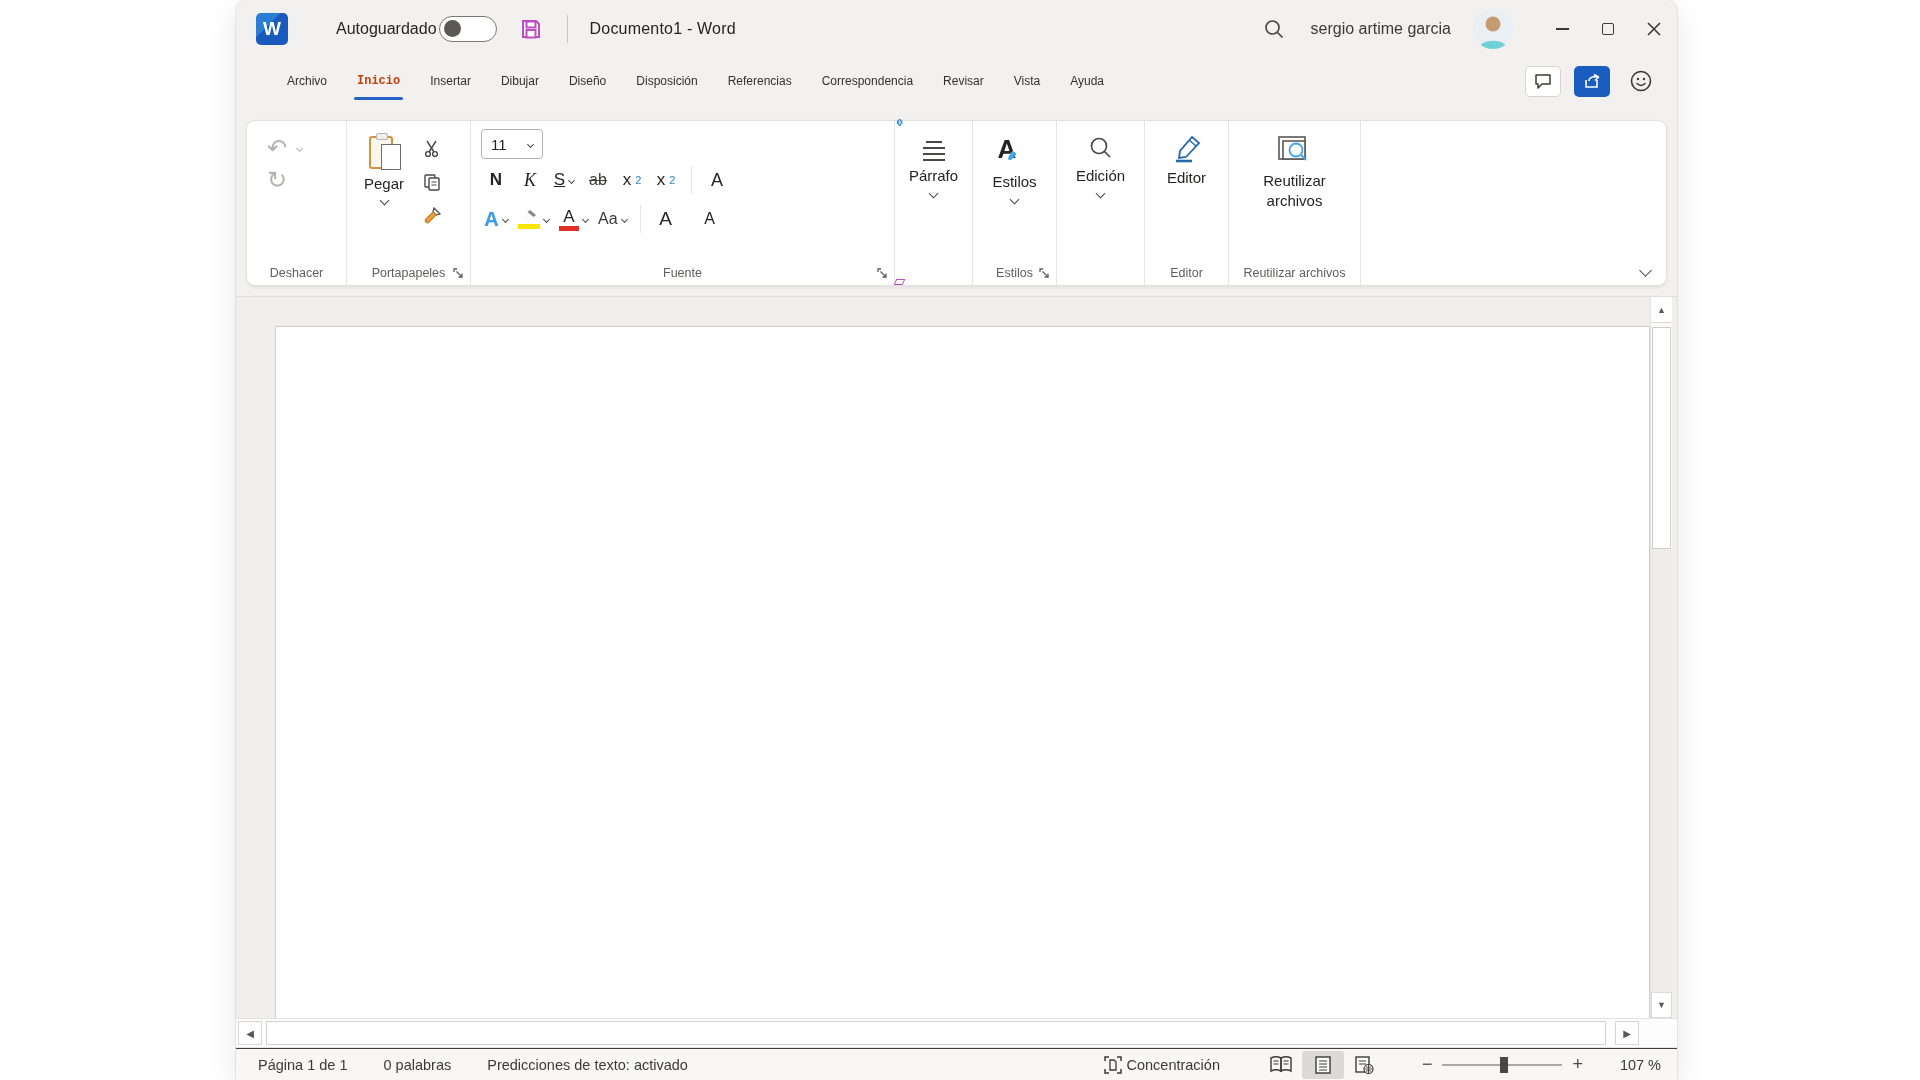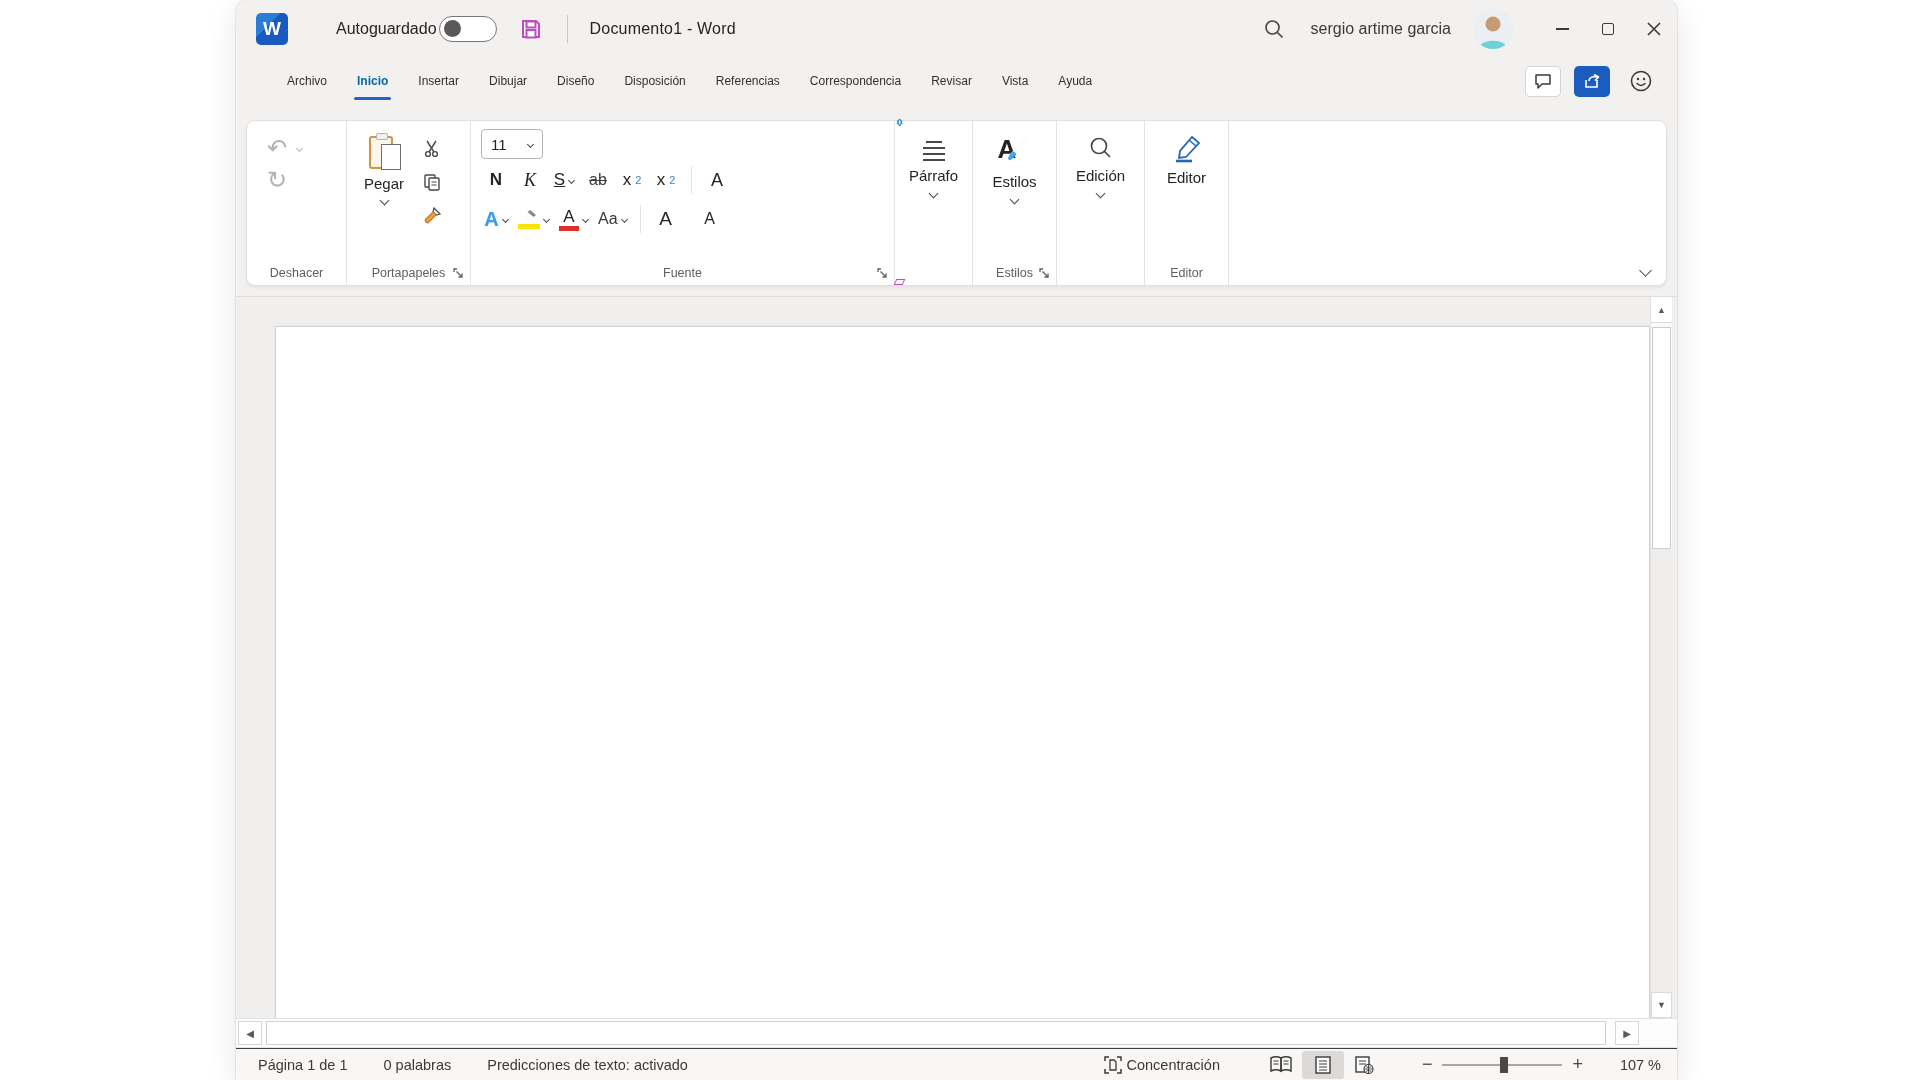--- a/index.html
+++ b/index.html
@@ -24,21 +24,21 @@
   .search-btn { margin-right:26px; display:flex; }
   .user-name { font-size:16px; color:#3b3a39; margin-right:22px; }
   .avatar { width:40px; height:40px; border-radius:50%; overflow:hidden; background:#e8eef4; margin-right:26px; }
   .wc { width:46px; height:58px; display:flex; align-items:center; justify-content:center; }
   .wc-min { width:13px; height:2px; background:#3b3a39; }
   .wc-max { width:12px; height:12px; border:1.6px solid #3b3a39; border-radius:2px; }
 
   
   .tabrow { height:46px; display:flex; align-items:center; padding:0 18px 0 36px; }
   .tab { position:relative; padding:0 15px; font-size:12px; color:#33312f; height:100%; display:flex; align-items:center; }
-  .tab.active { color:#0369a1; font-weight:700; }
+  .tab.active { color:#c2410c; font-weight:700;font-family:Liberation Mono, monospace; }
   .tab.active::after { content:""; position:absolute; left:12px; right:12px; bottom:4px; height:3.5px; border-radius:2px; background:#2464c7; }
   .tabrow-right { margin-left:auto; display:flex; align-items:center; gap:13px; }
   .sq-btn { width:36px; height:31px; border-radius:5px; display:flex; align-items:center; justify-content:center; }
   .sq-btn.white { background:#fff; border:1px solid #d6d4d2; }
   .sq-btn.blue { background:#1a5dbe; }
 
   
   .ribbonzone { height:192px; padding:16px 10px 0; }
   .ribbon-panel { position:relative; height:166px; background:#fff; border:1px solid #e2e0de; border-radius:9px;
                   display:flex; box-shadow:0 1.5px 3px rgba(0,0,0,.06); }
@@ -431,20 +431,32 @@
           <svg width="30" height="28" viewBox="0 0 30 28">
             <path d="M20 2 L27 8 L14 22 L7 23 L8 16 Z" fill="#fff" stroke="#2767b0" stroke-width="1.8"></path>
             <path d="M4 26 h16" stroke="#2767b0" stroke-width="2.6"></path>
             <path d="M17 5 L24 11" stroke="#2767b0" stroke-width="1.4"></path>
           </svg>
           <span class="bb-label">Editor</span>
         </div>
         <div class="rgroup-label">Editor</div>
       </div>
 
+      <div class="rgroup g-reuse">
+        <div class="bigbtn">
+          <svg width="36" height="32" viewBox="0 0 36 32">
+            <rect x="2" y="2" width="26" height="22" fill="none" stroke="#5b5957" stroke-width="1.6"></rect>
+            <rect x="6" y="6" width="22" height="18" fill="#fff" stroke="#5b5957" stroke-width="1.6"></rect>
+            <circle cx="19" cy="15" r="6.5" fill="none" stroke="#41a5ee" stroke-width="1.8"></circle>
+            <line x1="24" y1="20" x2="29" y2="25" stroke="#41a5ee" stroke-width="1.8"></line>
+          </svg>
+          <span class="reuse-label"><span>Reutilizar</span><br><span>archivos</span></span>
+        </div>
+        <div class="rgroup-label">Reutilizar archivos</div>
+      </div>
 
       <div class="rgroup g-spacer"></div>
       <span class="chev collapse-chev" style="width:9px;height:9px;"></span>
     </div>
   </div>
 
   <div class="docarea">
     <div class="page"></div>
     <div class="vscroll">
       <div class="vs-up">▲</div>

